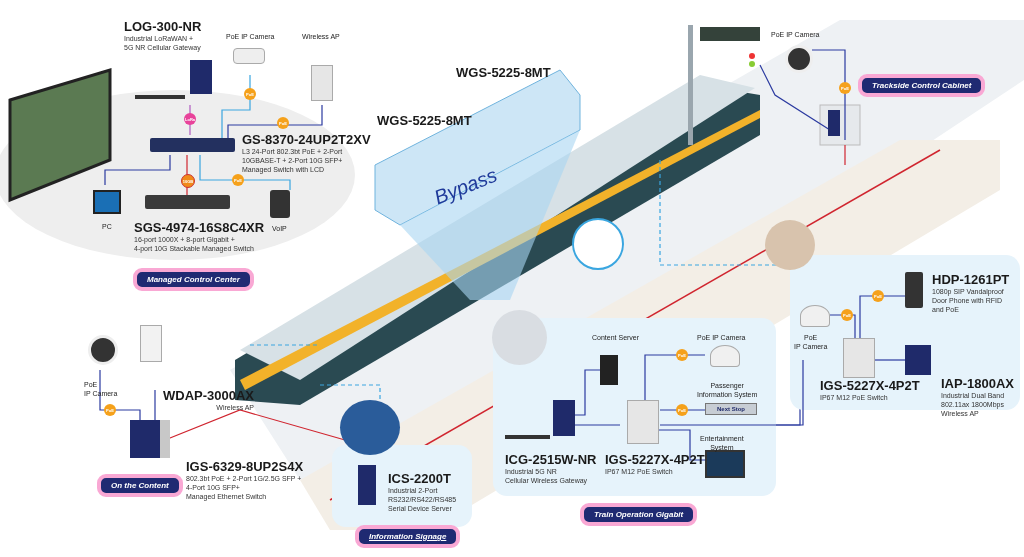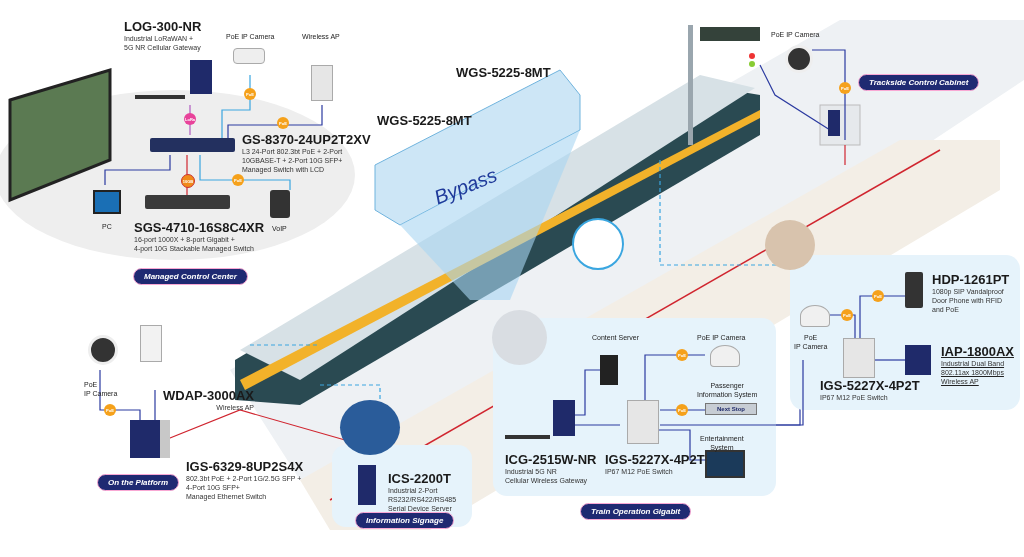--- a/index.html
+++ b/index.html
@@ -1,21 +1,21 @@
 <!DOCTYPE html>
 <html><head>
 <meta charset="utf-8">
 <style>
   html,body{margin:0;padding:0;}
   body{width:1024px;height:557px;position:relative;overflow:hidden;background:#ffffff;font-family:"Liberation Sans",sans-serif;color:#222;}
   .abs{position:absolute;}
   .title{font-weight:bold;font-size:13px;color:#1a1a1a;white-space:nowrap;}
   .desc{font-size:7px;color:#333;line-height:9px;white-space:pre-line;}
   .lbl{font-size:7px;color:#222;white-space:pre-line;text-align:center;line-height:9px;}
-  .pill{position:absolute;background:#1f2a72;color:#fff;font-style:italic;font-weight:bold;font-size:8px;border-radius:9px;padding:3px 10px;border:1px solid #f9a8d4;white-space:nowrap;}
+  .pill{position:absolute;background:#1f2a72;color:#fff;font-style:italic;font-weight:bold;font-size:8px;border-radius:9px;padding:3px 10px;border:4px solid #f9a8d4;white-space:nowrap;}
   .panel{position:absolute;background:#e6f3fb;border-radius:14px;}
   .badge{position:absolute;width:12px;height:12px;border-radius:50%;font-size:4px;color:#fff;font-weight:bold;display:flex;align-items:center;justify-content:center;}
   .poe{background:#f5a11b;}
   .lora{background:#e8429a;}
   .tengb{background:#f08a1a;border:1px solid #c33;}
   svg{position:absolute;left:0;top:0;}
 </style>
 </head>
 <body>
 
@@ -126,56 +126,56 @@
 <div class="badge poe" style="left:232px;top:174px;">PoE</div>
 <div class="badge poe" style="left:839px;top:82px;">PoE</div>
 <div class="badge poe" style="left:104px;top:404px;">PoE</div>
 <div class="badge poe" style="left:676px;top:349px;">PoE</div>
 <div class="badge poe" style="left:676px;top:404px;">PoE</div>
 <div class="badge poe" style="left:841px;top:309px;">PoE</div>
 <div class="badge poe" style="left:872px;top:290px;">PoE</div>
 
 <div class="pill" style="left:133px;top:268px;">Managed Control Center</div>
 <div class="pill" style="left:858px;top:74px;">Trackside Control Cabinet</div>
-<div class="pill" style="left:97px;top:474px;">On the Platform</div>
-<div class="pill" style="left:355px;top:512px;">Information Signage</div>
+<div class="pill" style="left:97px;top:474px;">On the Content</div>
+<div class="pill" style="left:355px;top:525px;text-decoration:underline;">Information Signage</div>
 <div class="pill" style="left:580px;top:503px;">Train Operation Gigabit</div>
 
 <div class="abs" style="left:124px;top:19px;">
   <div class="title">LOG-300-NR</div>
   <div class="desc">Industrial LoRaWAN +
 5G NR Cellular Gateway</div>
 </div>
 <div class="abs lbl" style="left:226px;top:32px;">PoE IP Camera</div>
 <div class="abs lbl" style="left:302px;top:32px;">Wireless AP</div>
 <div class="abs" style="left:242px;top:132px;">
   <div class="title">GS-8370-24UP2T2XV</div>
   <div class="desc">L3 24-Port 802.3bt PoE + 2-Port
 10GBASE-T + 2-Port 10G SFP+
 Managed Switch with LCD</div>
 </div>
 <div class="abs lbl" style="left:102px;top:222px;">PC</div>
 <div class="abs lbl" style="left:272px;top:224px;">VoIP</div>
 <div class="abs" style="left:134px;top:220px;">
-  <div class="title">SGS-4710-16S8C4XR</div>
+  <div class="title">SGS-4974-16S8C4XR</div>
   <div class="desc">16-port 1000X + 8-port Gigabit +
 4-port 10G Stackable Managed Switch</div>
 </div>
 <div class="abs title" style="left:456px;top:65px;">WGS-5225-8MT</div>
 <div class="abs title" style="left:377px;top:113px;">WGS-5225-8MT</div>
 <div class="abs lbl" style="left:771px;top:30px;">PoE IP Camera</div>
 <div class="abs" style="left:932px;top:272px;">
   <div class="title">HDP-1261PT</div>
   <div class="desc">1080p SIP Vandalproof
 Door Phone with RFID
 and PoE</div>
 </div>
 <div class="abs lbl" style="left:794px;top:333px;">PoE
 IP Camera</div>
-<div class="abs" style="left:941px;top:344px;text-decoration:underline;">
+<div class="abs" style="left:941px;top:376px;">
   <div class="title">IAP-1800AX</div>
   <div class="desc">Industrial Dual Band
 802.11ax 1800Mbps
 Wireless AP</div>
 </div>
 <div class="abs" style="left:820px;top:378px;">
   <div class="title">IGS-5227X-4P2T</div>
   <div class="desc">IP67 M12 PoE Switch</div>
 </div>
 <div class="abs lbl" style="left:592px;top:333px;">Content Server</div>

